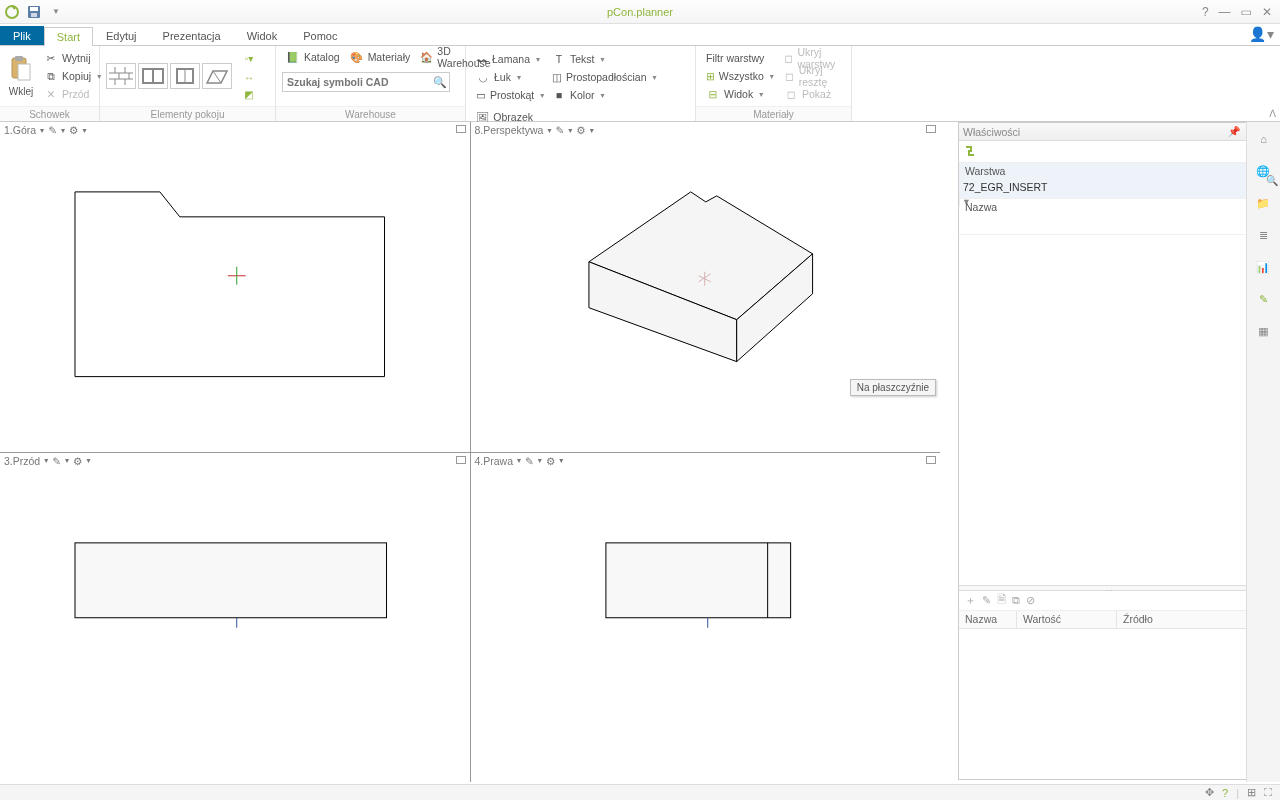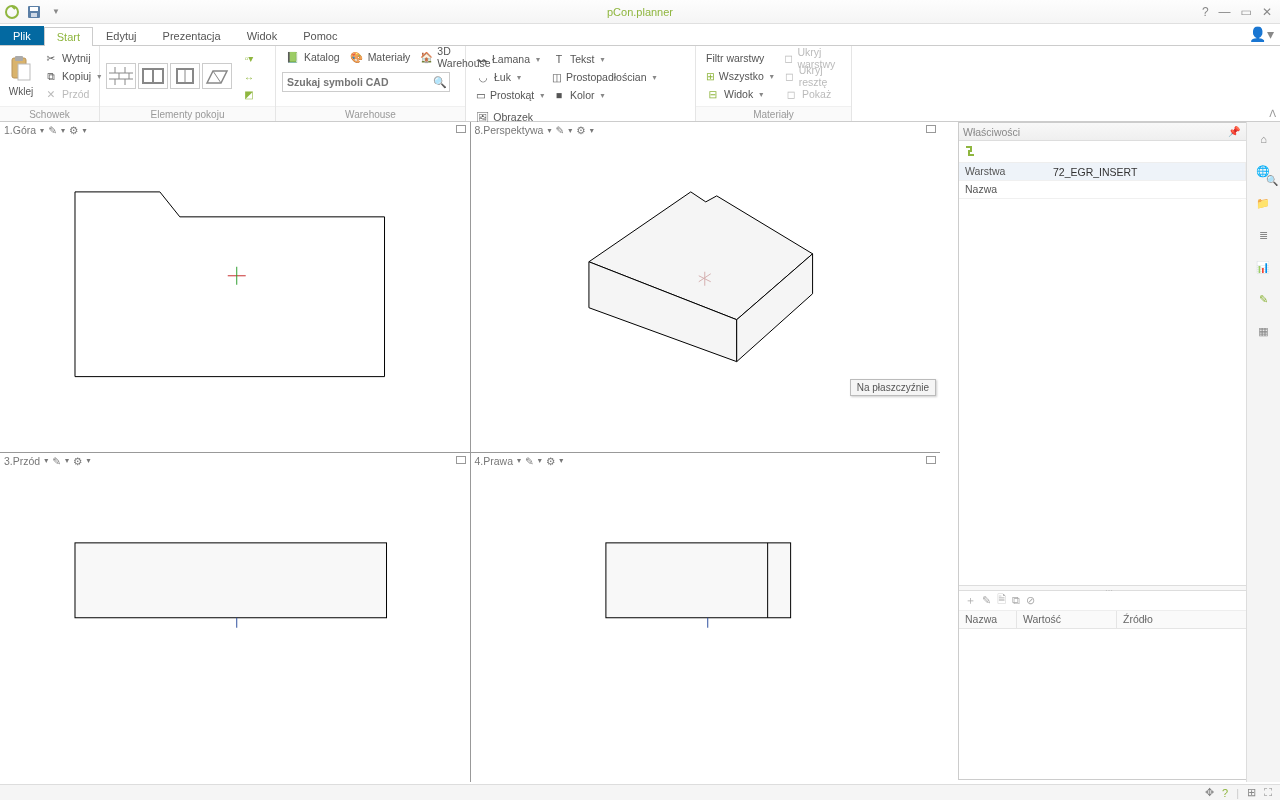--- a/index.html
+++ b/index.html
@@ -53,21 +53,21 @@
 
 .snap-badge { position: absolute; bottom: 56px; right: 4px; background: #f5f5f5; border: 1px solid #bbb; padding: 2px 6px; font-size: 10px; color: #555; box-shadow: 1px 1px 2px rgba(0,0,0,.2); }
 
 .props-panel { position: absolute; top: 122px; left: 942px; width: 302px; height: 658px; border: 1px solid #ccc; background: #fff; display: flex; flex-direction: column; margin-left: 16px; }
 .props-header { height: 18px; background: linear-gradient(#f8f8f8,#efefef); border-bottom: 1px solid #ddd; display: flex; align-items: center; padding: 0 4px; font-size: 10.5px; color: #888; }
 .props-header .phactions { margin-left: auto; display: flex; gap: 6px; }
 .props-header .phactions span { cursor: pointer; font-size: 10px; }
 .props-toolbar { height: 22px; border-bottom: 1px solid #eee; display: flex; align-items: center; padding: 0 4px; }
 .props-toolbar .pt-icon { color: #8fb63f; cursor: pointer; }
 .props-grid { flex: 0 0 auto; }
-.prop-row { display: flex; height: 18px; border-bottom: 1px solid #f0f0f0; font-size: 10.5px; }
+.prop-row { display: flex; height: 36px; border-bottom: 1px solid #f0f0f0; font-size: 10.5px; flex-direction: column; }
 .prop-row .pk { width: 90px; padding: 2px 6px; color: #555; }
 .prop-row .pv { flex: 1; padding: 2px 4px; color: #333; display: flex; align-items: flex-end; }
 .prop-row .pv input { border: none; outline: none; width: 100%; font-size: 10.5px; }
 .prop-row .pv-dd { width: 14px; text-align: center; color: #888; cursor: pointer; border-left: 1px solid #eee; }
 .prop-row .pv-ell { width: 18px; text-align: center; color: #888; cursor: pointer; border-left: 1px solid #eee; font-weight: bold; }
 .props-spacer { flex: 1; }
 .props-splitter { height: 6px; border-top: 1px solid #ddd; border-bottom: 1px solid #ddd; background: #f8f8f8; text-align: center; font-size: 8px; color: #bbb; cursor: ns-resize; }
 .attach-toolbar { height: 20px; border-bottom: 1px solid #eee; display: flex; align-items: center; gap: 6px; padding: 0 6px; color: #aaa; }
 .attach-toolbar span { cursor: pointer; font-size: 11px; }
 .attach-head { display: flex; height: 18px; border-bottom: 1px solid #e5e5e5; background: #fafafa; font-size: 10.5px; }

